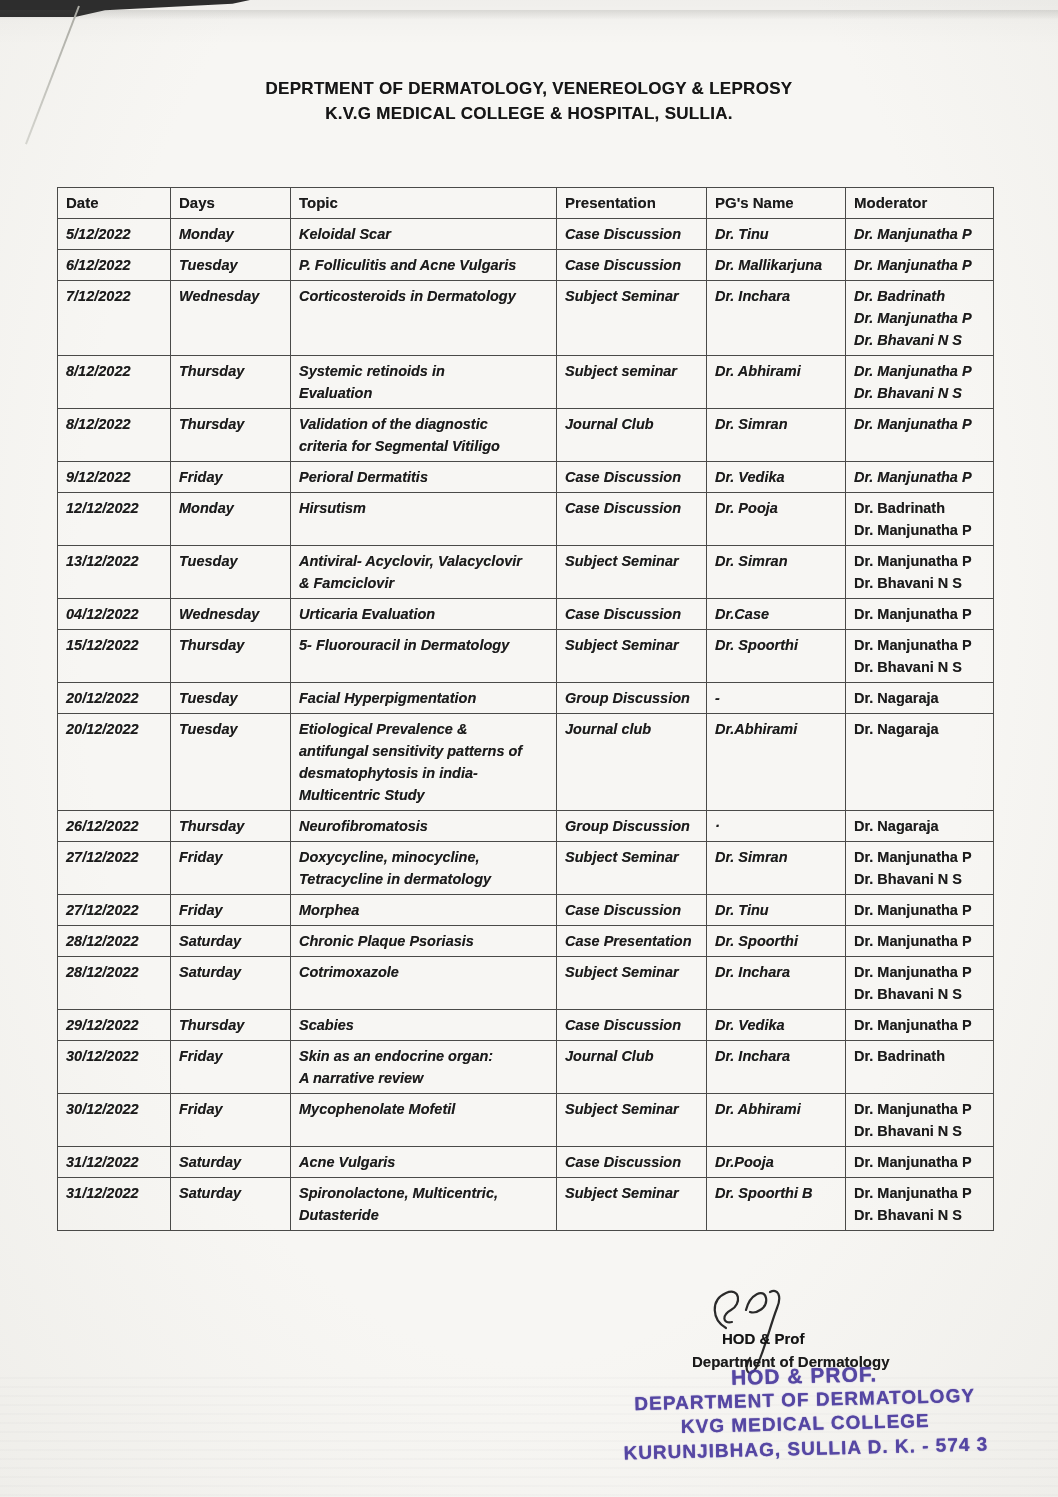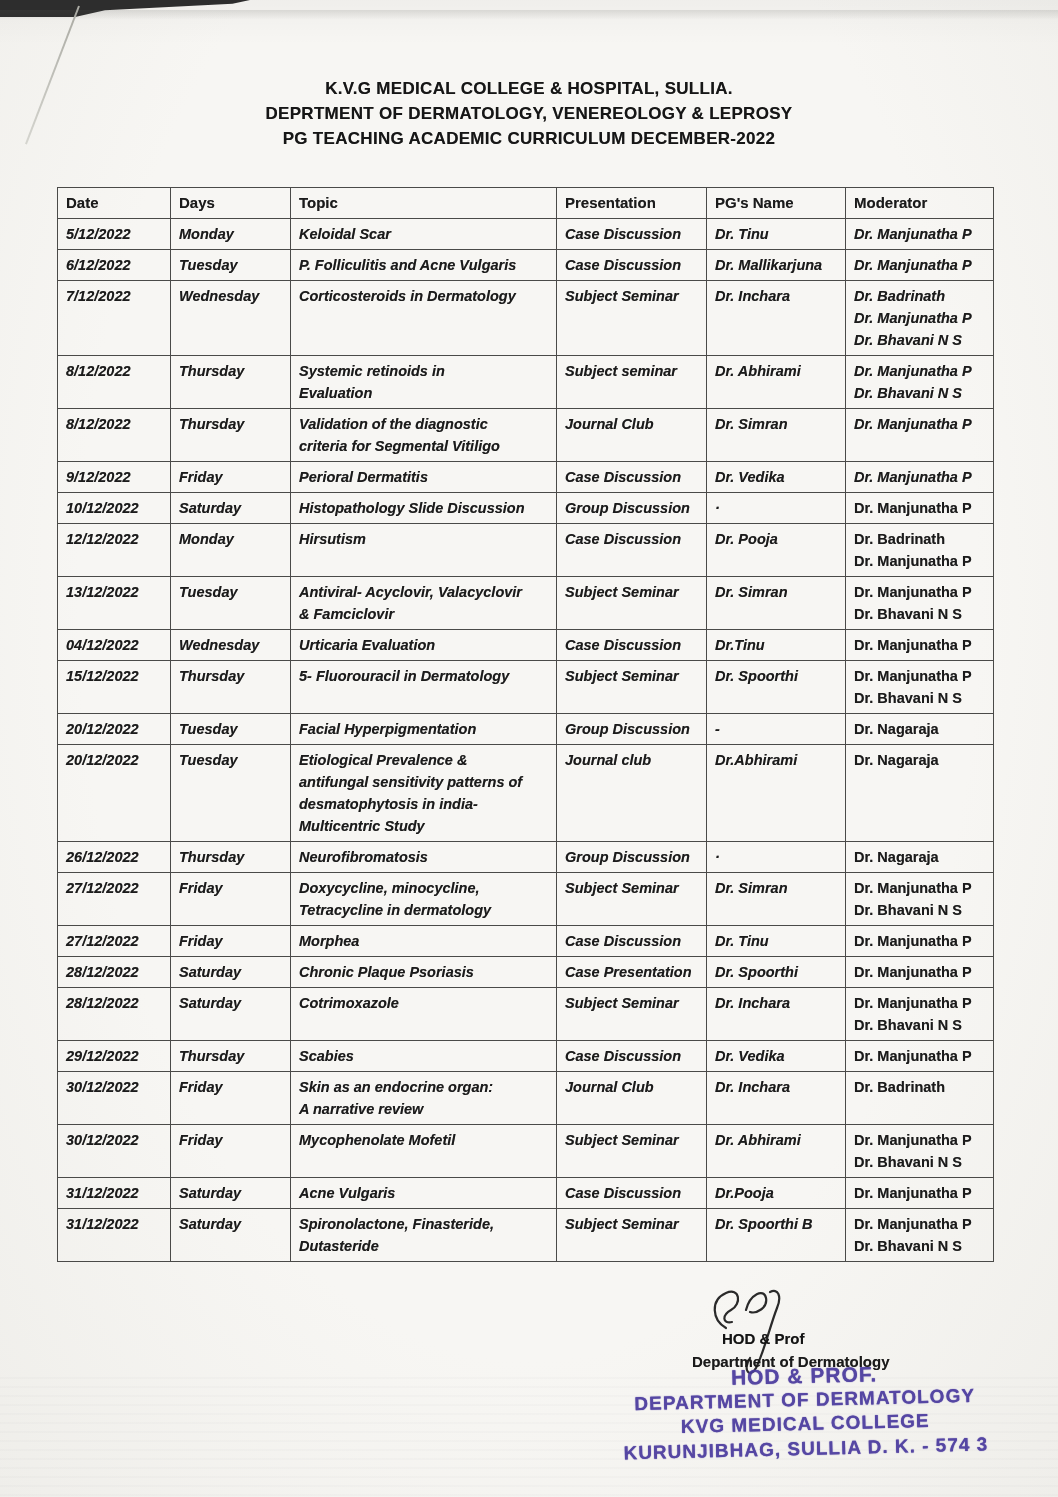--- a/index.html
+++ b/index.html
@@ -94,23 +94,22 @@
 <body>
 
 <div class="page">
 
   <div class="edge-top"></div>
   <div class="top-streak"></div>
   <div class="crease-line"></div>
   <div class="bottom-noise"></div>
 
   <div class="doc-title">
+    <div>DEPRTMENT OF DERMATOLOGY, VENEREOLOGY &amp; LEPROSY</div>
     <div>K.V.G MEDICAL COLLEGE &amp; HOSPITAL, SULLIA.</div>
-    <div>DEPRTMENT OF DERMATOLOGY, VENEREOLOGY &amp; LEPROSY</div>
-    <div>PG TEACHING ACADEMIC CURRICULUM DECEMBER-2022</div>
   </div>
 
   <table class="curriculum">
     <colgroup>
       <col class="c-date">
         <col class="c-day">
         <col class="c-topic">
       <col class="c-pres">
         <col class="c-pg">
         <col class="c-mod">
@@ -246,40 +245,20 @@
           </td>
           <td>
             <div>Dr. Vedika</div>
           </td>
           <td>
             <div>Dr. Manjunatha P</div>
           </td>
         </tr>
         <tr>
           <td>
-            <div>10/12/2022</div>
-          </td>
-          <td>
-            <div>Saturday</div>
-          </td>
-          <td>
-            <div>Histopathology Slide Discussion</div>
-          </td>
-          <td>
-            <div>Group Discussion</div>
-          </td>
-          <td>
-            <div>·</div>
-          </td>
-          <td class="upright">
-            <div>Dr. Manjunatha P</div>
-          </td>
-        </tr>
-        <tr>
-          <td>
             <div>12/12/2022</div>
           </td>
           <td>
             <div>Monday</div>
           </td>
           <td>
             <div>Hirsutism</div>
           </td>
           <td>
             <div>Case Discussion</div>
@@ -321,21 +300,21 @@
           <td>
             <div>Wednesday</div>
           </td>
           <td>
             <div>Urticaria Evaluation</div>
           </td>
           <td>
             <div>Case Discussion</div>
           </td>
           <td>
-            <div>Dr.Tinu</div>
+            <div>Dr.Case</div>
           </td>
           <td class="upright">
             <div>Dr. Manjunatha P</div>
           </td>
         </tr>
         <tr>
           <td>
             <div>15/12/2022</div>
           </td>
           <td>
@@ -584,21 +563,21 @@
           </td>
         </tr>
         <tr>
           <td>
             <div>31/12/2022</div>
           </td>
           <td>
             <div>Saturday</div>
           </td>
           <td>
-            <div>Spironolactone, Finasteride,</div>
+            <div>Spironolactone, Multicentric,</div>
             <div>Dutasteride</div>
           </td>
           <td>
             <div>Subject Seminar</div>
           </td>
           <td>
             <div>Dr. Spoorthi B</div>
           </td>
           <td class="upright">
             <div>Dr. Manjunatha P</div>

